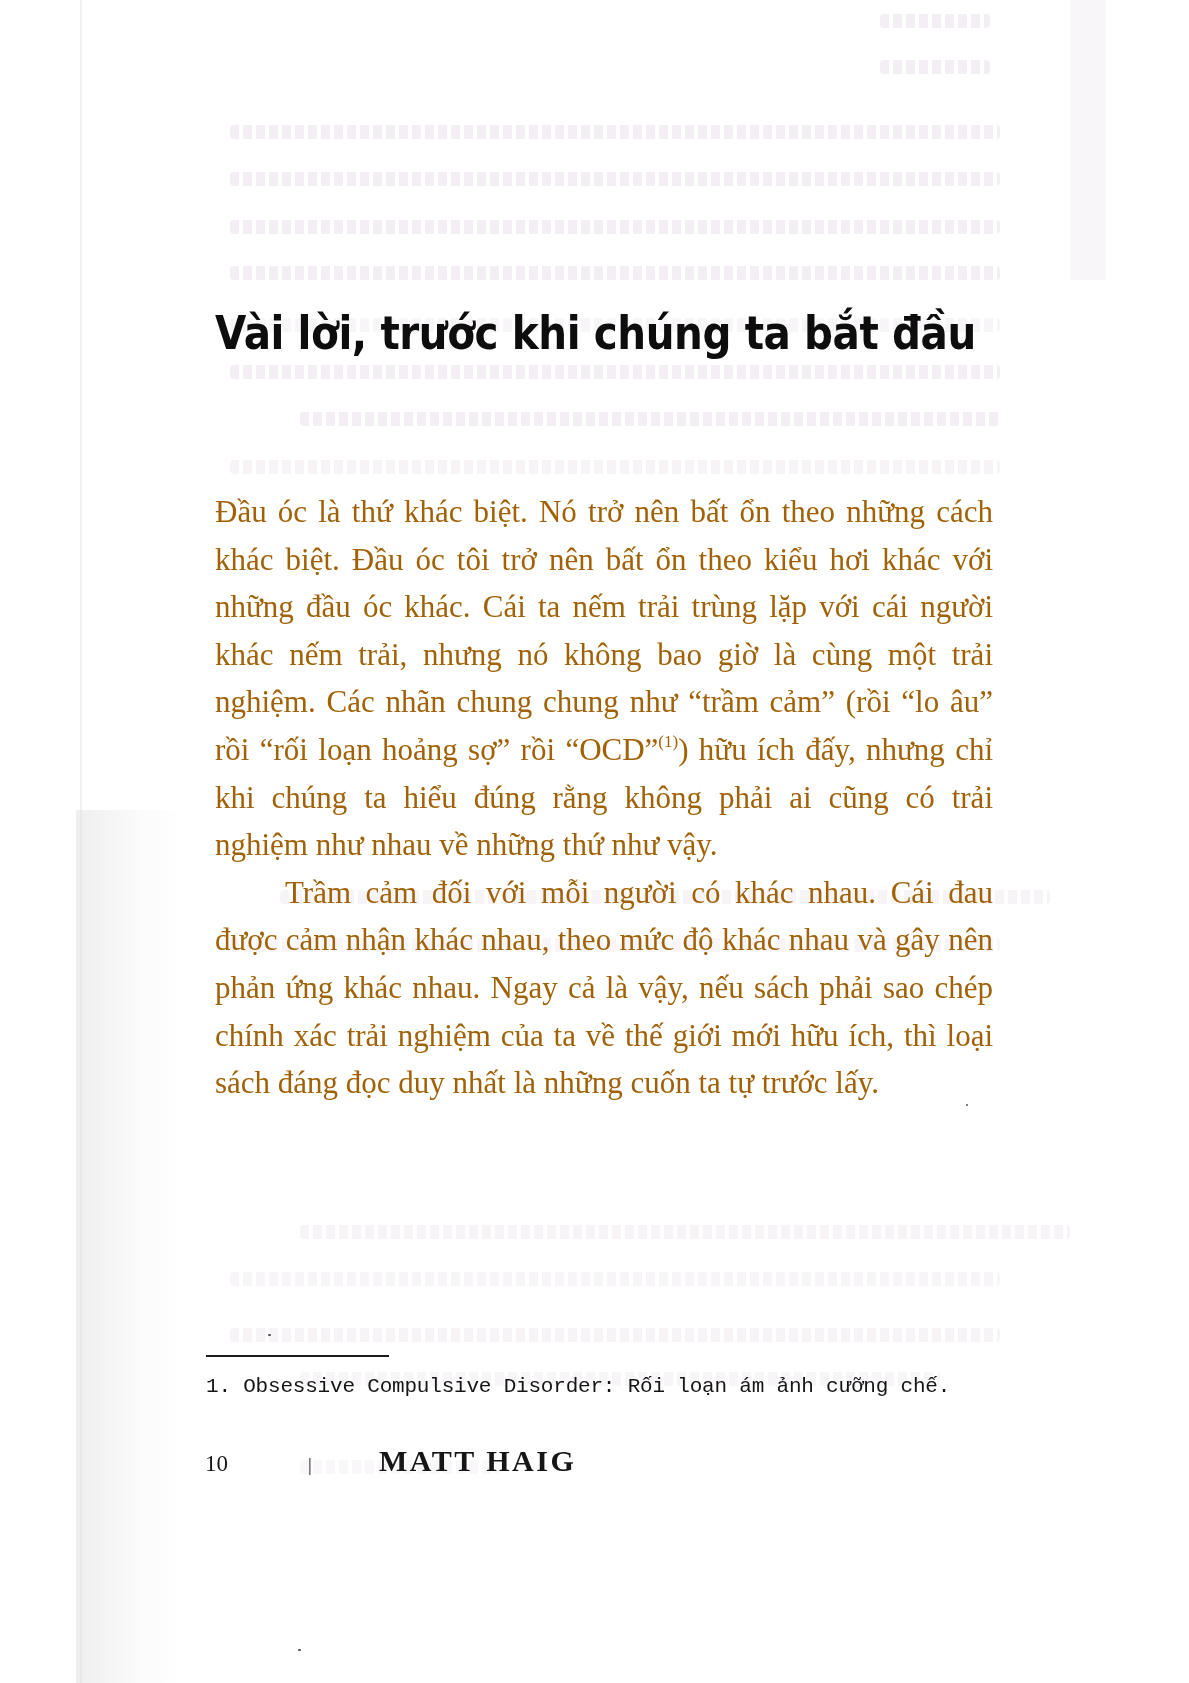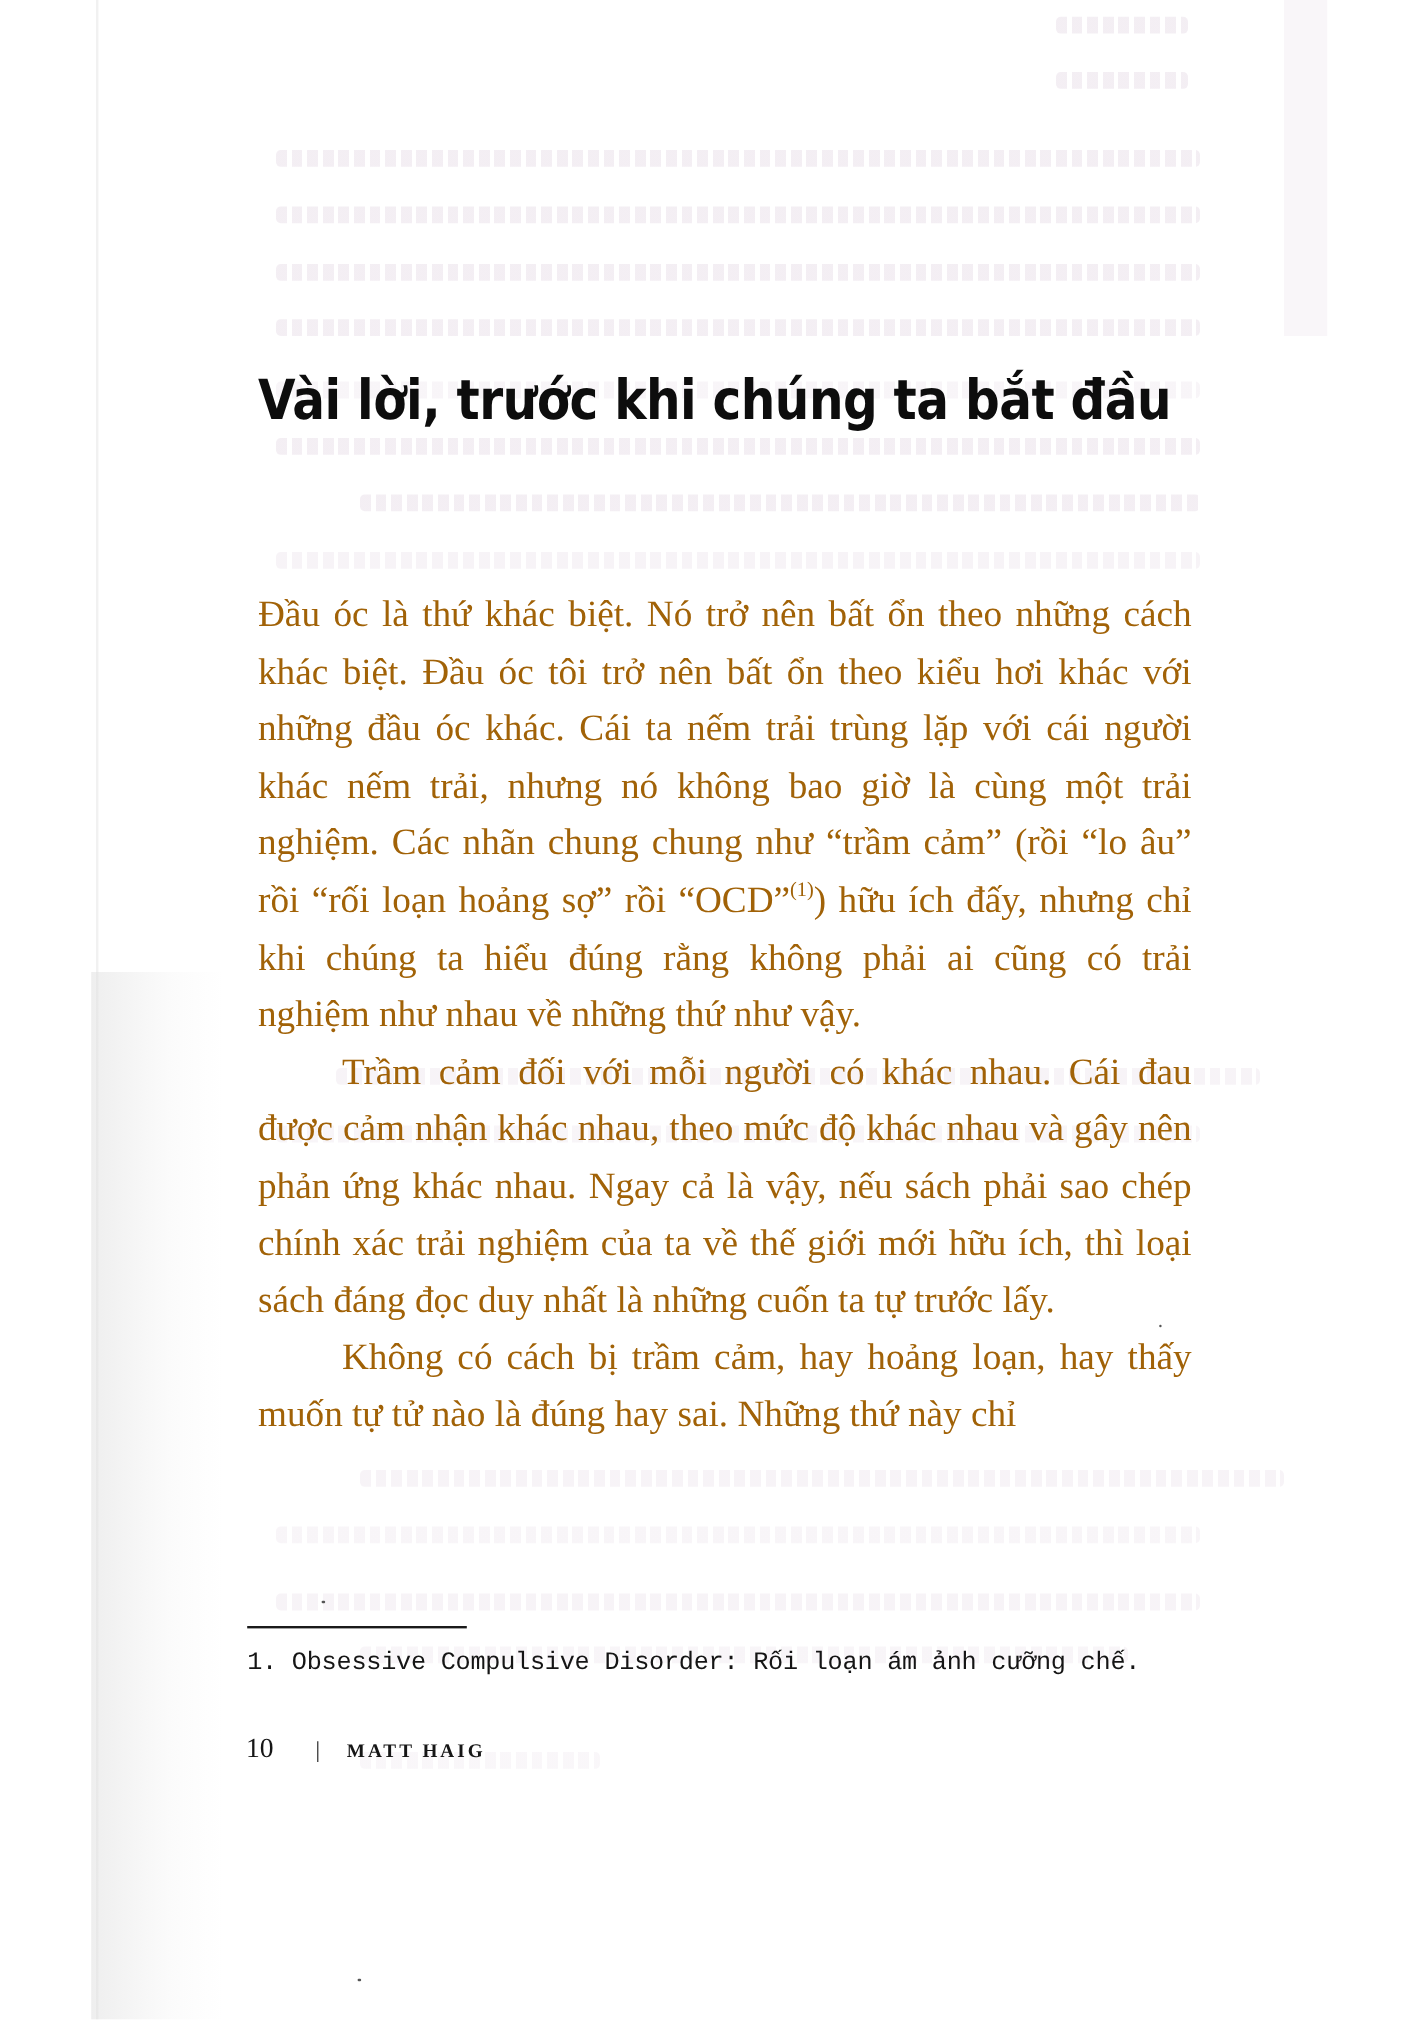--- a/index.html
+++ b/index.html
@@ -110,32 +110,33 @@
 
     .folio {
       position: absolute;
       left: 205px;
       top: 1444px;
       font-family: "Liberation Serif", "DejaVu Serif", serif;
       font-size: 23px;
       color: #161616;
       display: flex;
       align-items: baseline;
+      gap: 45px;
     }
     .folio .page-number {
       width: 58px;
     }
     .folio .separator {
       font-size: 19px;
       width: 26px;
     }
     .folio .author {
       font-weight: bold;
       letter-spacing: 2.5px;
-      font-size: 16px;
+      font-size: 30px;
     }
     .speck {
       position: absolute;
       width: 3px; height: 2px;
       background: #555;
       border-radius: 1px;
     }
   </style>
 </head>
 <body>
@@ -163,21 +164,20 @@
     <div class="bleed" style="top:1328px;opacity:0.7;"></div>
     <div class="bleed" style="left:300px;width:640px;top:1372px;opacity:0.6;"></div>
     <div class="bleed" style="left:300px;width:200px;top:1460px;opacity:0.5;"></div>
   </div>
 
   <h1 class="heading">Vài lời, trước khi chúng ta bắt đầu</h1>
 
   <div class="body-text">
     <p><span>Đầu óc là thứ khác biệt. Nó trở nên bất ổn theo những cách khác biệt. Đầu óc tôi trở nên bất ổn theo kiểu hơi khác với những đầu óc khác. Cái ta nếm trải trùng lặp với cái người khác nếm trải, nhưng nó không bao giờ là cùng một trải nghiệm. Các nhãn chung chung như “trầm cảm” (rồi “lo âu” rồi “rối loạn hoảng sợ” rồi “OCD”</span><sup>(1)</sup>)<span> hữu ích đấy, nhưng chỉ khi chúng ta hiểu đúng rằng không phải ai cũng có trải nghiệm như nhau về những thứ như vậy.</span></p>
     <p class="indent">Trầm cảm đối với mỗi người có khác nhau. Cái đau được cảm nhận khác nhau, theo mức độ khác nhau và gây nên phản ứng khác nhau. Ngay cả là vậy, nếu sách phải sao chép chính xác trải nghiệm của ta về thế giới mới hữu ích, thì loại sách đáng đọc duy nhất là những cuốn ta tự trước lấy.</p>
-    <p class="indent">Không có cách bị trầm cảm, hay hoảng loạn, hay thấy muốn tự tử nào là đúng hay sai. Những thứ này chỉ</p>
   </div>
 
   <div class="footnote-rule"></div>
   <div class="footnote">1. Obsessive Compulsive Disorder: Rối loạn ám ảnh cưỡng chế.</div>
 
   <div class="folio">
     <span class="page-number">10</span>
     <span class="separator">|</span>
     <span class="author">MATT HAIG</span>
   </div>

